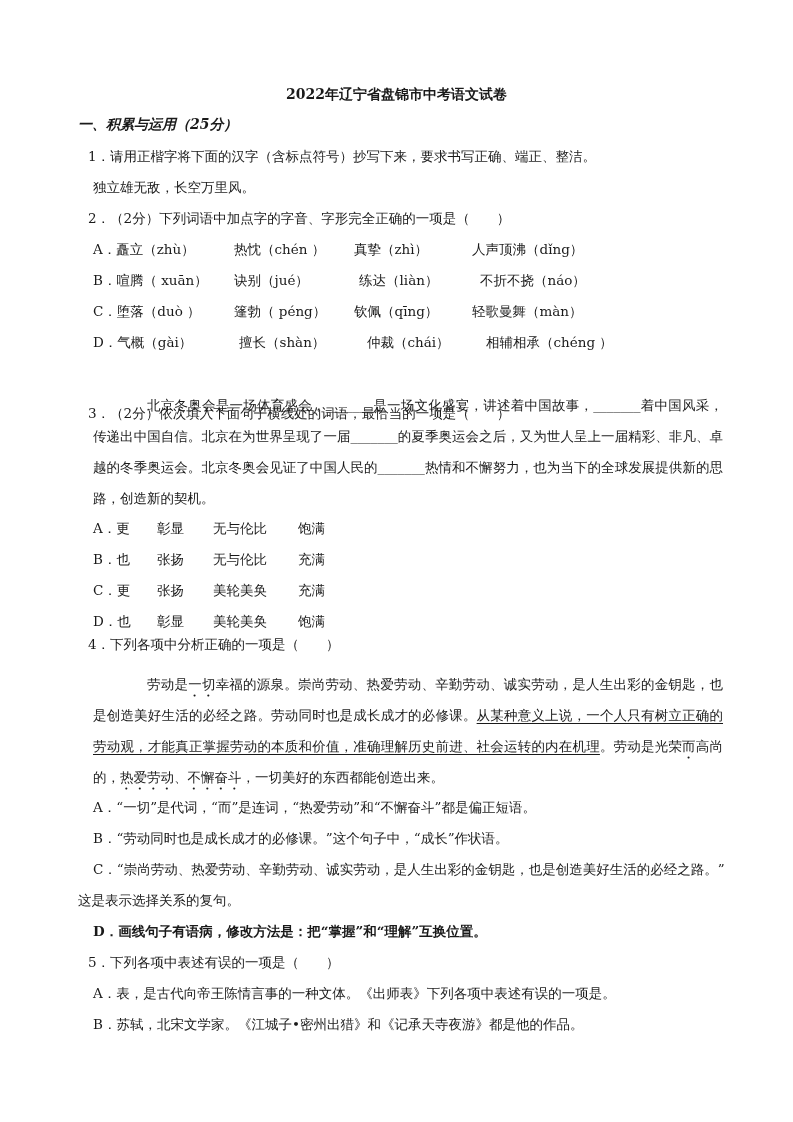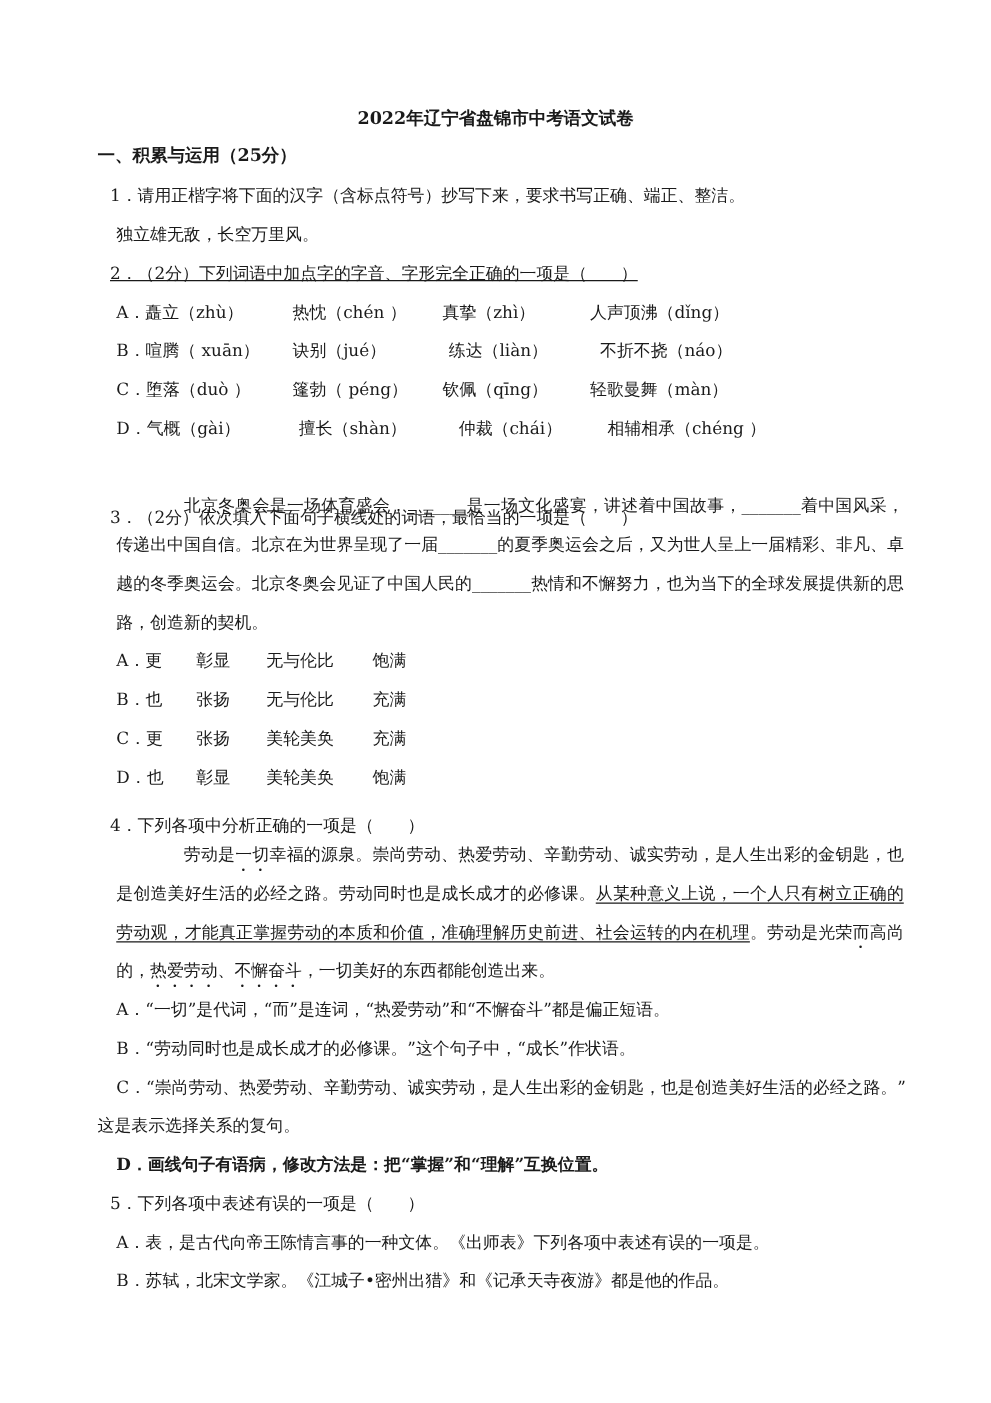--- a/index.html
+++ b/index.html
@@ -3,37 +3,37 @@
 <meta charset="utf-8">
 <style>
   html, body { margin: 0; padding: 0; background: #ffffff; }
   body {
     width: 793px; height: 1122px; position: relative; overflow: hidden;
     font-family: "DejaVu Serif", "Liberation Serif", serif;
     color: #1a1a1a; font-size: 13.5px;
   }
   .abs { position: absolute; white-space: nowrap; }
   .title { left: 0; width: 793px; text-align: center; top: 86px; font-weight: bold; font-size: 14px; }
-  .section { left: 78px; top: 116px; font-weight: bold; font-size: 14px; }
+  .section { left: 78px; top: 116px; font-weight: bold; font-size: 14px; font-style: italic; }
   .q { left: 88px; }
   .ind { left: 93px; }
   .para { left: 93px; width: 630px; white-space: normal; line-height: 31px; text-align: justify; }
   .dot { text-emphasis: dot; -webkit-text-emphasis: dot; text-emphasis-position: under; -webkit-text-emphasis-position: under; }
   .ul { text-decoration: underline; text-underline-offset: 3px; margin-top: 40px; }
 </style>
 </head>
 <body>
 
 <div class="abs title">2022年辽宁省盘锦市中考语文试卷</div>
 <div class="abs section">一、积累与运用（25分）</div>
 
 <div class="abs q" style="top:148px;">1．请用正楷字将下面的汉字（含标点符号）抄写下来，要求书写正确、端正、整洁。</div>
 <div class="abs ind" style="top:179px;">独立雄无敌，长空万里风。</div>
 
-<div class="abs q" style="top:210px;text-decoration:underline;">2．（2分）下列词语中加点字的字音、字形完全正确的一项是（　　）</div>
+<div class="abs q" style="top:210px;">2．（2分）下列词语中加点字的字音、字形完全正确的一项是（　　）</div>
 <div class="abs ind" style="top:241px;">
   <span class="abs" style="left:0">A．矗立（zhù）</span>
   <span class="abs" style="left:141px">热忱（chén ）</span>
   <span class="abs" style="left:261px">真挚（zhì）</span>
   <span class="abs" style="left:379px">人声顶沸（dǐng）</span>
 </div>
 <div class="abs ind" style="top:272px;">
   <span class="abs" style="left:0">B．喧腾（ xuān）</span>
   <span class="abs" style="left:141px">诀别（jué）</span>
   <span class="abs" style="left:266px">练达（liàn）</span>
@@ -72,21 +72,21 @@
   <span class="abs" style="left:120px">美轮美奂</span>
   <span class="abs" style="left:205px">充满</span>
 </div>
 <div class="abs ind" style="top:613px;">
   <span class="abs" style="left:0">D．也</span>
   <span class="abs" style="left:64px">彰显</span>
   <span class="abs" style="left:120px">美轮美奂</span>
   <span class="abs" style="left:205px">饱满</span>
 </div>
 
-<div class="abs q" style="top:652px;">4．下列各项中分析正确的一项是（　　）</div>
+<div class="abs q" style="top:636px;">4．下列各项中分析正确的一项是（　　）</div>
 <div class="abs para" style="top:669px; text-indent:54px;"><span>劳动是</span><span class="dot">一切</span><span>幸福的源泉。崇尚劳动、热爱劳动、辛勤劳动、诚实劳动，是人生出彩的金钥匙，也是创造美好生活的必经之路。劳动同时也是成长成才的必修课。</span><span class="ul">从某种意义上说，一个人只有树立正确的劳动观，才能真正掌握劳动的本质和价值，准确理解历史前进、社会运转的内在机理</span><span>。劳动是光荣</span><span class="dot">而</span><span>高尚的，</span><span class="dot">热爱劳动</span><span>、</span><span class="dot">不懈奋斗</span><span>，一切美好的东西都能创造出来。</span></div>
 <div class="abs ind" style="top:799px;">A．“一切”是代词，“而”是连词，“热爱劳动”和“不懈奋斗”都是偏正短语。</div>
 <div class="abs ind" style="top:830px;">B．“劳动同时也是成长成才的必修课。”这个句子中，“成长”作状语。</div>
 <div class="abs ind" style="top:861px;text-align:right;">C．“崇尚劳动、热爱劳动、辛勤劳动、诚实劳动，是人生出彩的金钥匙，也是创造美好生活的必经之路。”</div>
 <div class="abs" style="left:78px; top:892px;">这是表示选择关系的复句。</div>
 <div class="abs ind" style="top:923px;font-weight:bold;">D．画线句子有语病，修改方法是：把“掌握”和“理解”互换位置。</div>
 
 <div class="abs q" style="top:954px;">5．下列各项中表述有误的一项是（　　）</div>
 <div class="abs ind" style="top:985px;">A．表，是古代向帝王陈情言事的一种文体。《出师表》下列各项中表述有误的一项是。</div>
 <div class="abs ind" style="top:1016px;">B．苏轼，北宋文学家。《江城子•密州出猎》和《记承天寺夜游》都是他的作品。</div>

